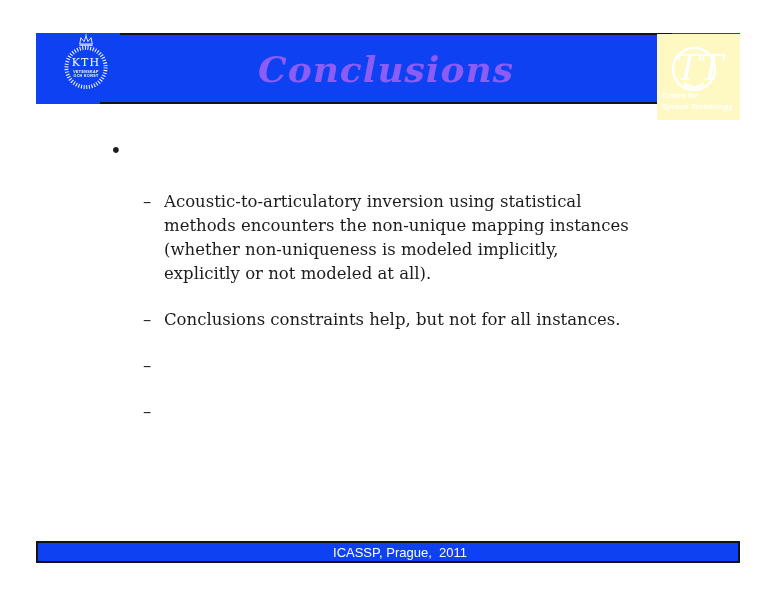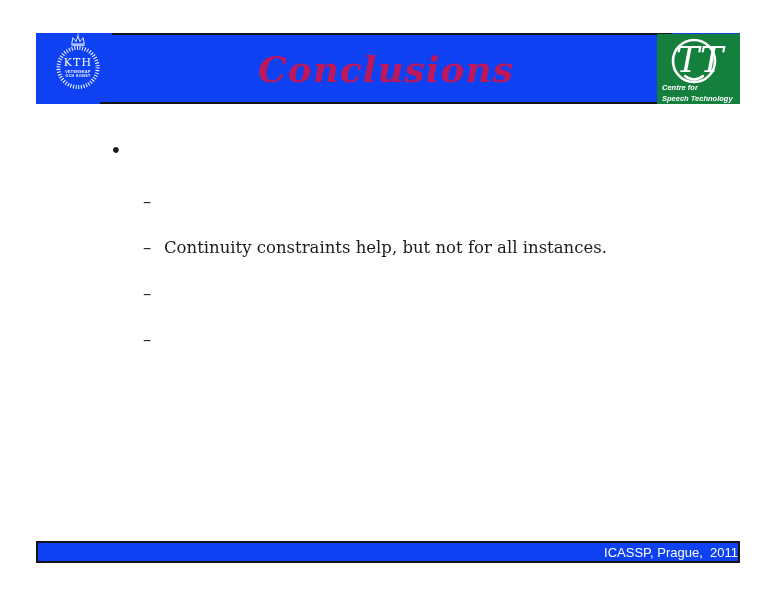--- a/index.html
+++ b/index.html
@@ -15,33 +15,33 @@
     position:absolute;left:36px;top:33px;width:704px;height:71px;
     background:#0d41f2;
   }
   .title-bar{
     position:absolute;left:100px;top:33px;width:572px;height:71px;
     box-sizing:border-box;
     border-top:2px solid #141414;border-bottom:2px solid #141414;
     display:flex;align-items:center;justify-content:center;
   }
   .title-text{
-    color:#be185d;
+    color:#8b5cf6;
     font-family:"DejaVu Serif", serif;
     font-style:italic;font-weight:bold;
     font-size:36px;
     letter-spacing:1px;
   }
   .kth-box{
-    position:absolute;left:44px;top:33px;width:68px;height:58px;
+    position:absolute;left:52px;top:33px;width:68px;height:58px;
     background:#0d41f2;
   }
   .ctt-box{
-    position:absolute;left:657px;top:34px;width:83px;height:70px;
-    background:#15803d;
+    position:absolute;left:657px;top:34px;width:83px;height:86px;
+    background:#fef9c3;
   }
   .kth-box svg,.ctt-box svg{display:block;width:100%;height:100%;}
   
   .main-bullet{
     position:absolute;left:110px;top:139px;
     display:flex;gap:13px;
     font-size:20px;color:#1c1c1c;
   }
   .sub-bullets{
     position:absolute;left:143px;top:190px;width:600px;
@@ -53,21 +53,21 @@
     font-size:16.5px;line-height:24px;
   }
   .sub-marker{flex:none;width:21px;}
   .sub-text{white-space:pre-line;}
   
   .footer-bar{
     position:absolute;left:36px;top:541px;width:704px;height:22px;
     box-sizing:border-box;
     background:#0d41f2;
     border:2px solid #141414;
-    display:flex;align-items:center;justify-content:flex-end;padding-left:24px;
+    display:flex;align-items:center;justify-content:center;padding-left:24px;
   }
   .footer-text{
     color:#ffffff;
     font-family:"Liberation Sans", sans-serif;
     font-size:13px;
     white-space:pre;
   }
 </style>
 </head>
 <body>
@@ -106,24 +106,28 @@
     </svg>
   </div>
 
   <div class="main-bullet">
     <span>•</span>
   </div>
 
   <div class="sub-bullets">
     <div class="sub-item">
       <span class="sub-marker">–</span>
+      <span class="sub-text">Acoustic-to-articulatory inversion using statistical
+methods encounters the non-unique mapping instances
+(whether non-uniqueness is modeled implicitly,
+explicitly or not modeled at all).</span>
     </div>
     <div class="sub-item">
       <span class="sub-marker">–</span>
-      <span class="sub-text">Continuity constraints help, but not for all instances.</span>
+      <span class="sub-text">Conclusions constraints help, but not for all instances.</span>
     </div>
     <div class="sub-item">
       <span class="sub-marker">–</span>
     </div>
     <div class="sub-item">
       <span class="sub-marker">–</span>
     </div>
   </div>
 
   <div class="footer-bar">

